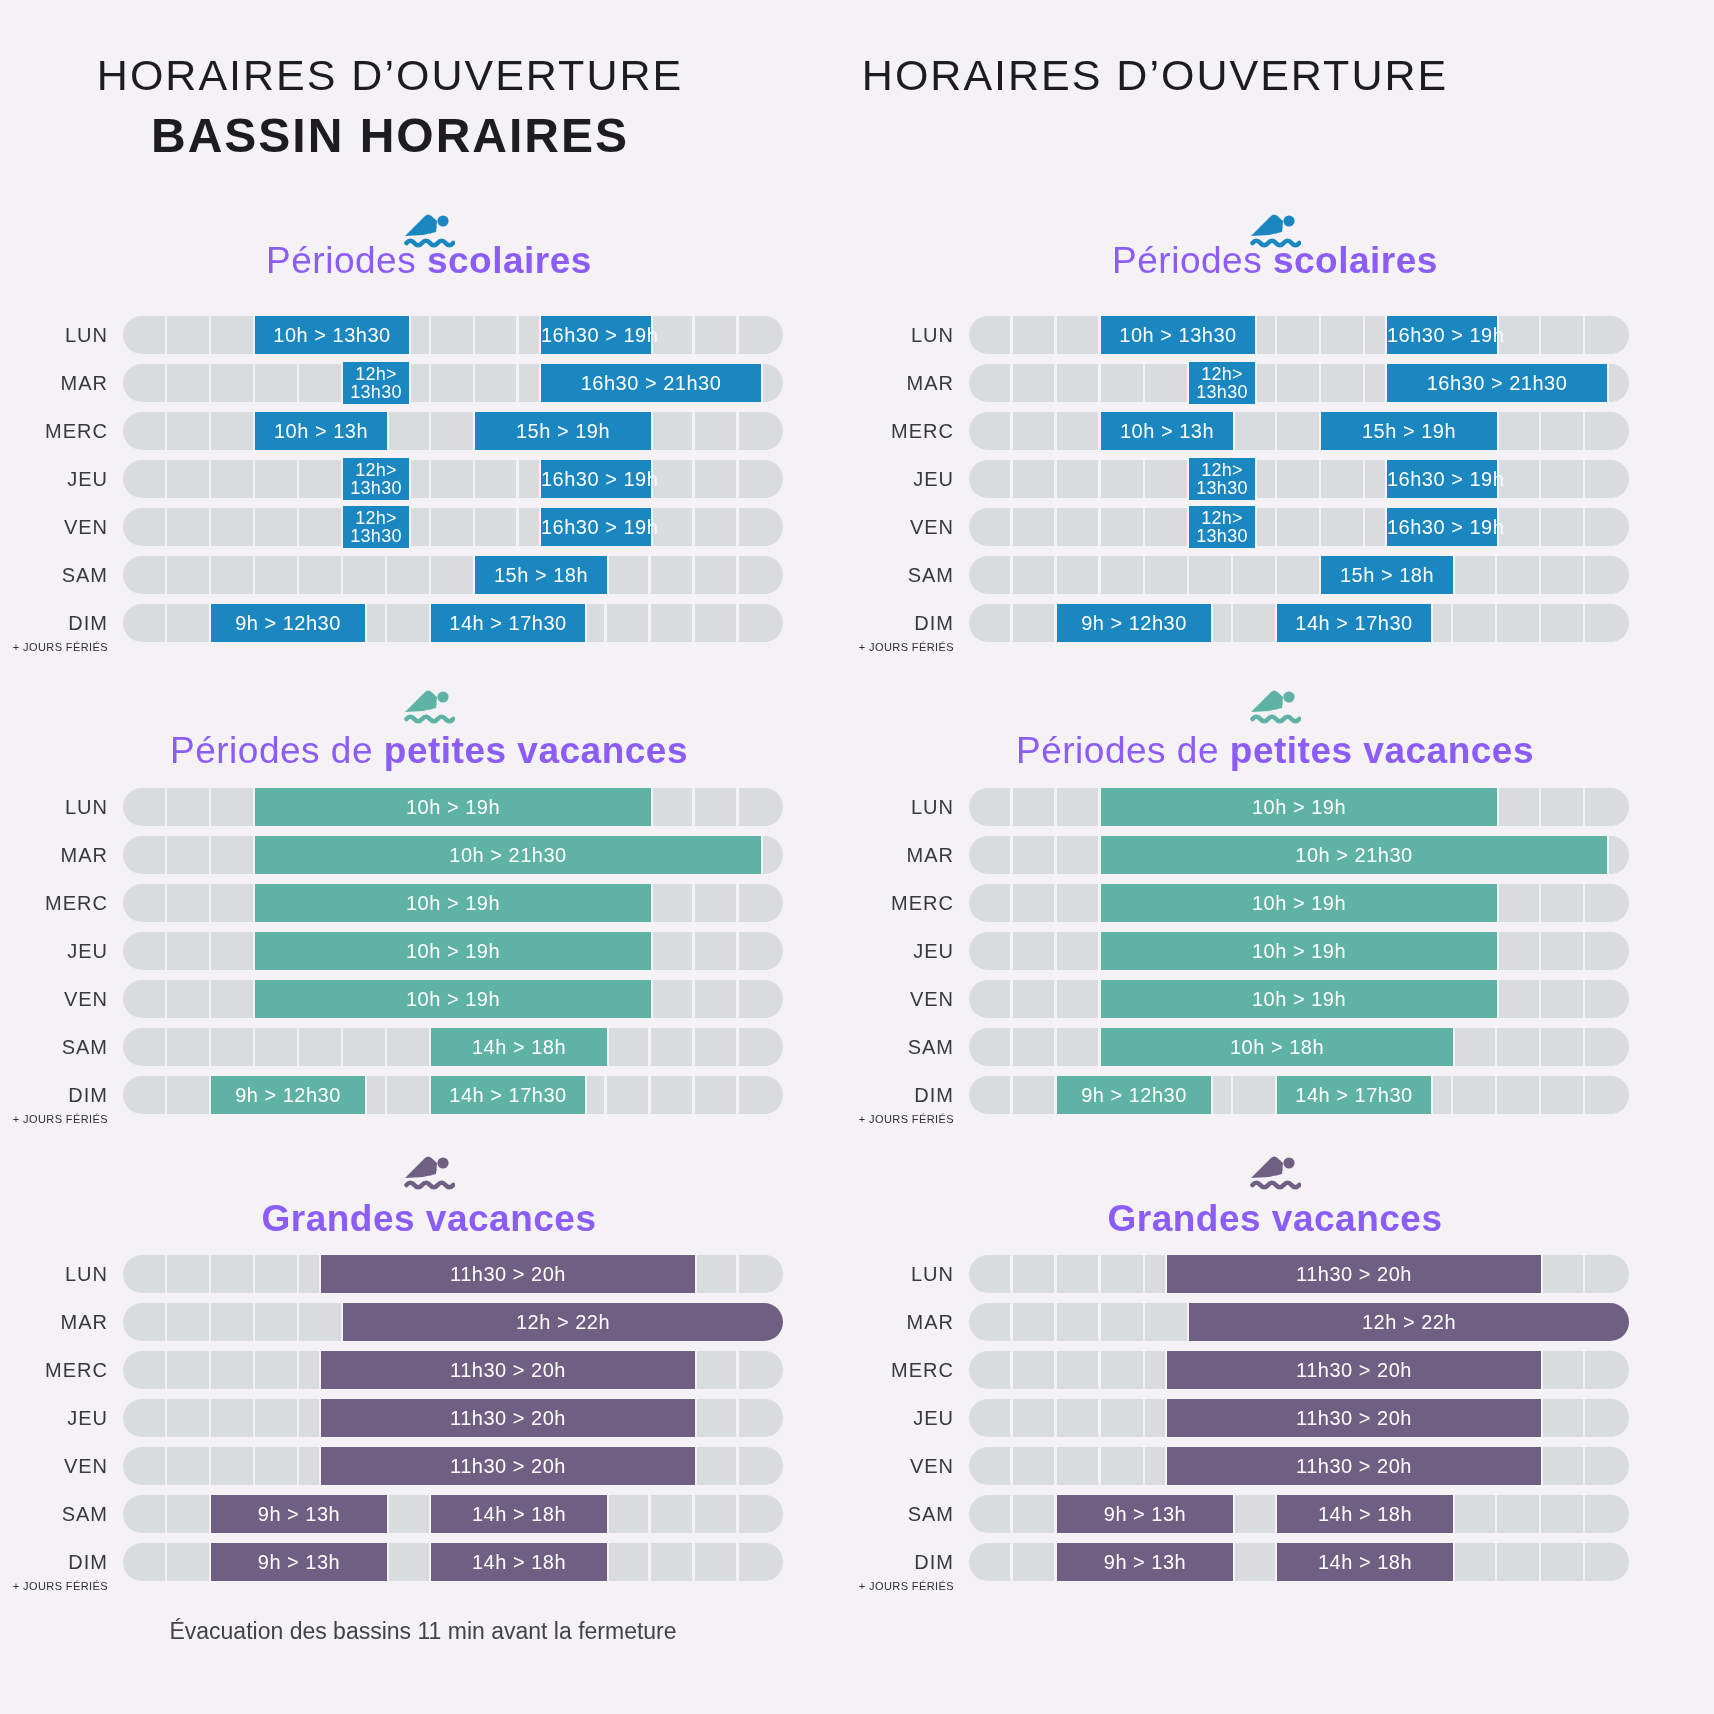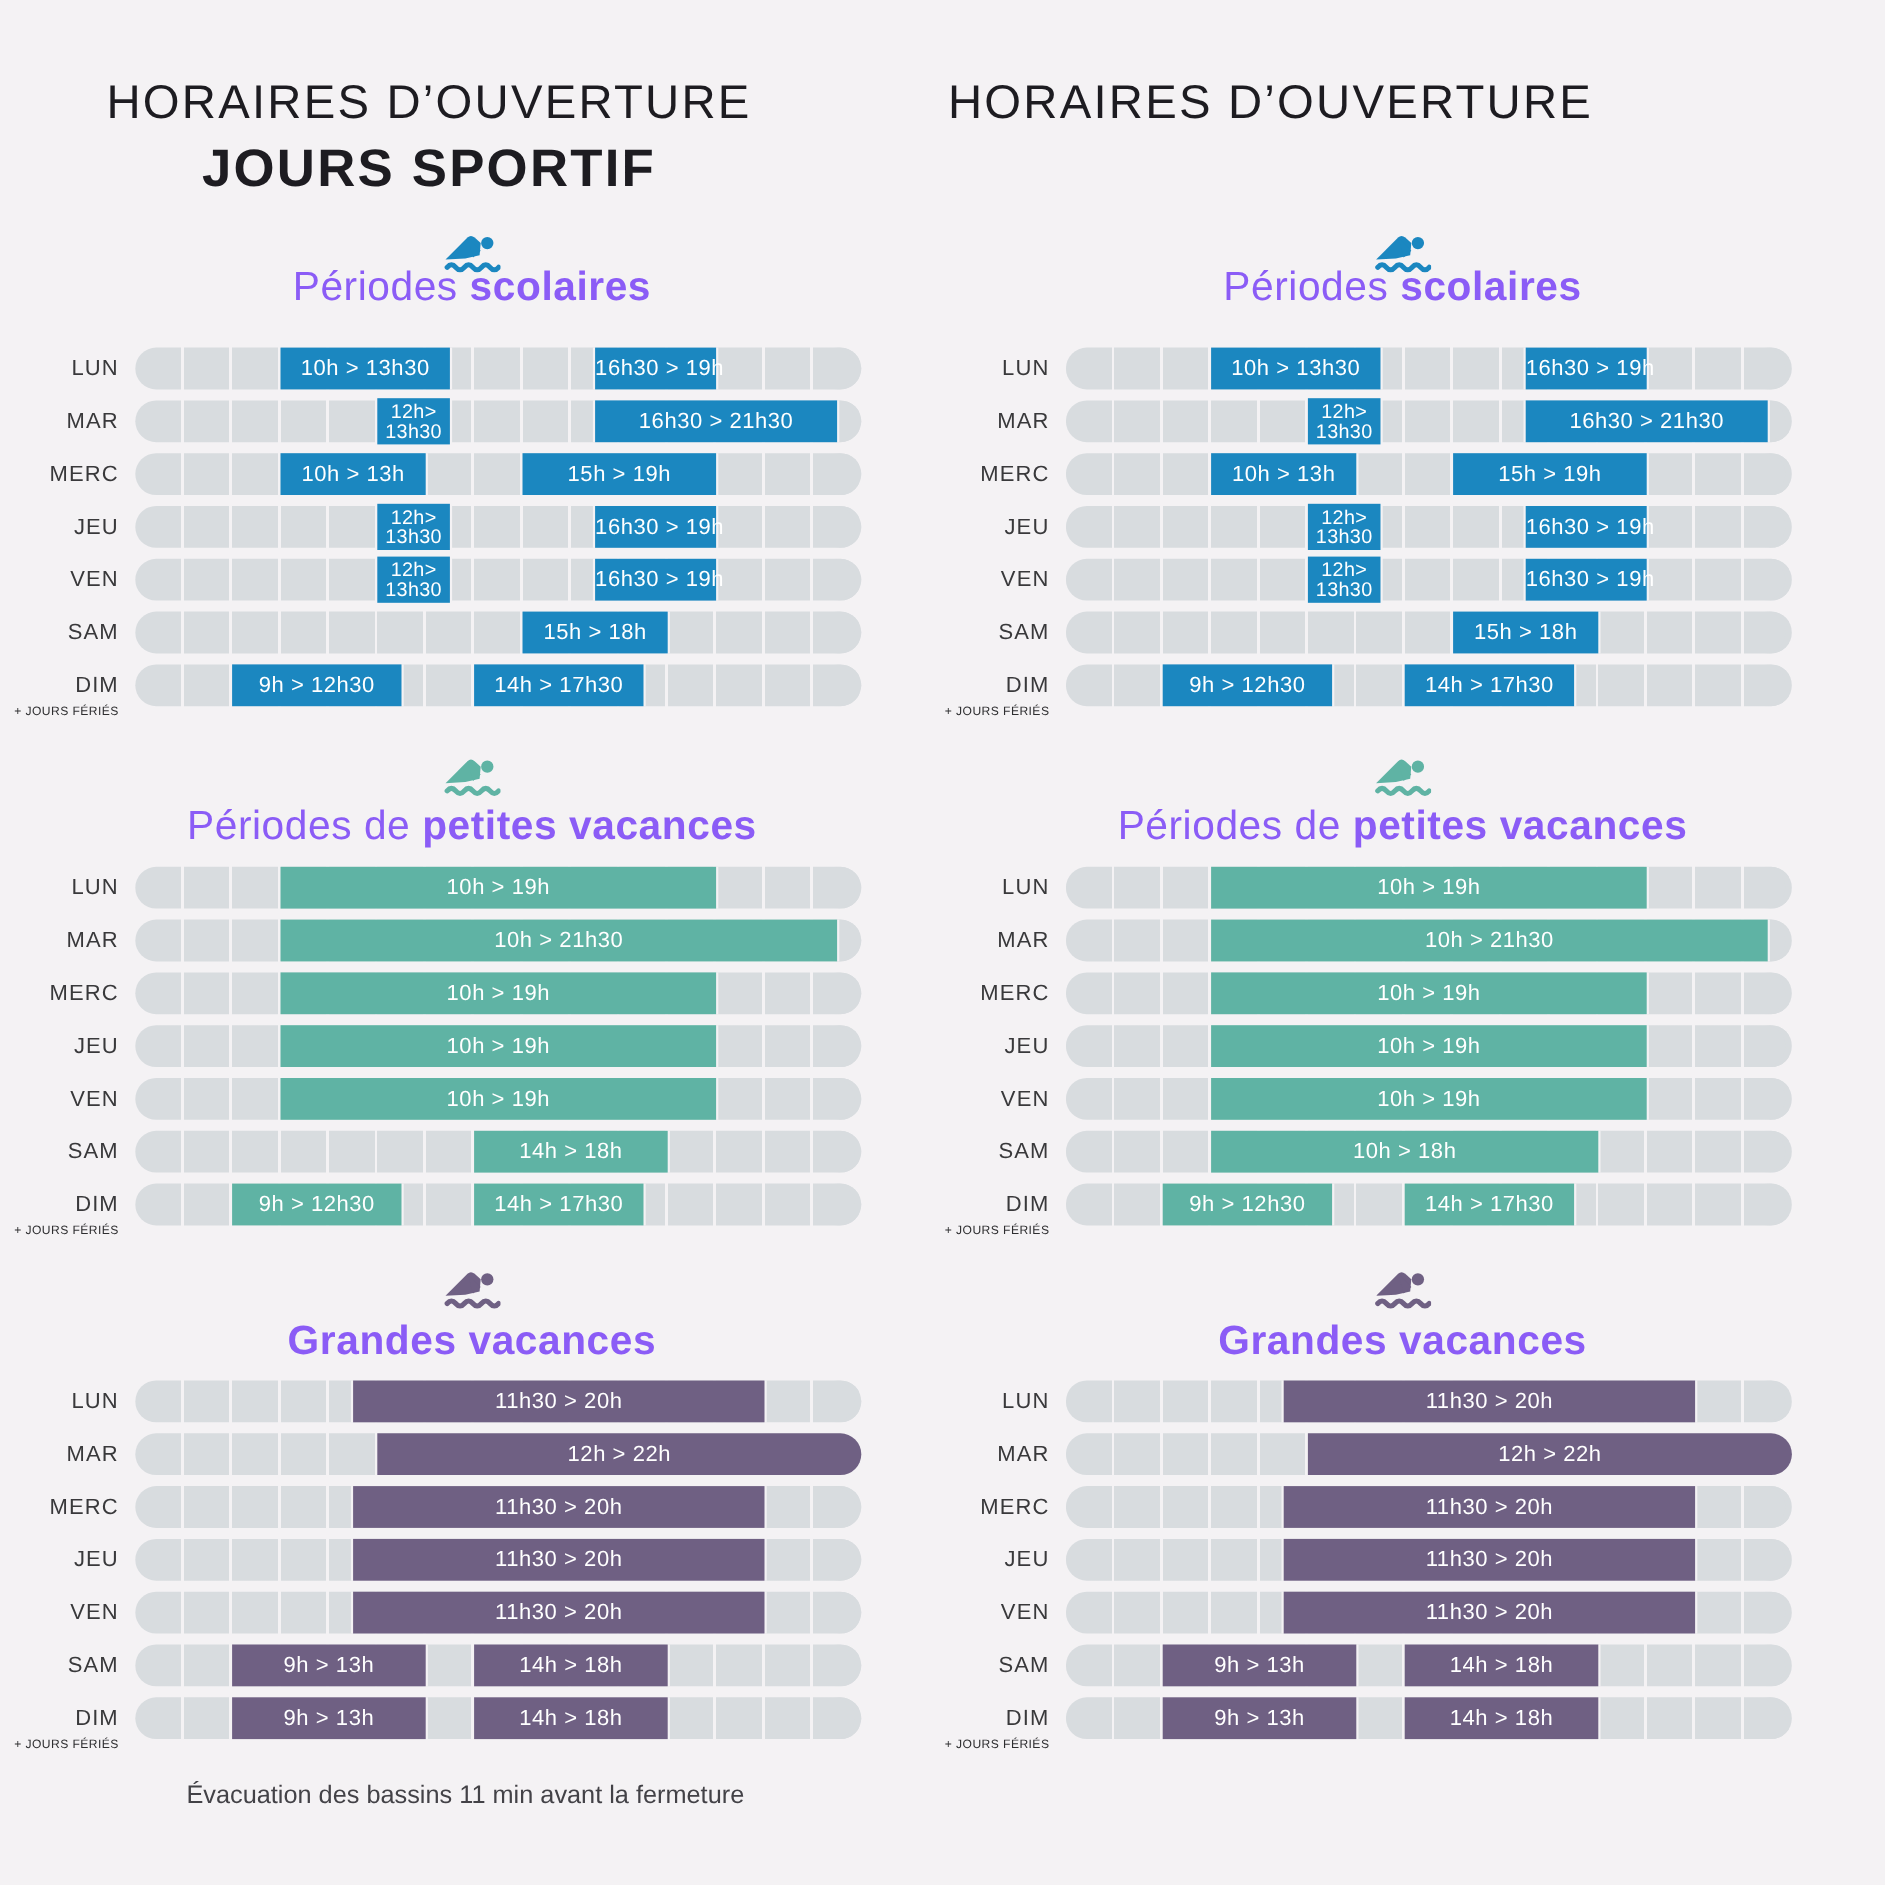--- a/index.html
+++ b/index.html
@@ -1,18 +1,18 @@
 <!DOCTYPE html>
 <html><head>
 <meta charset="utf-8">
 <style>
   html,body{margin:0;padding:0;background:#f4f2f4;}
   .canvas{position:relative;width:1714px;height:1714px;background:#f4f2f4;
           font-family:"Liberation Sans",sans-serif;overflow:hidden;}
-  .title{position:absolute;top:69px;width:700px;text-align:center;color:#1d1c21;}
+  .title{position:absolute;top:51px;width:700px;text-align:center;color:#1d1c21;}
   .title .l1{font-size:43px;font-weight:500;letter-spacing:2px;white-space:nowrap;}
   .title .l2{font-size:48px;font-weight:800;letter-spacing:2px;margin-top:8px;white-space:nowrap;}
   .sec-header{position:absolute;width:680px;text-align:center;font-size:37px;
               color:#8b5cf6;letter-spacing:.5px;white-space:nowrap;}
   .sec-header .b{font-weight:700;}
   .icon-wrap{position:absolute;width:52px;height:44px;}
   .row{position:absolute;width:660px;height:38px;border-radius:19px;
        background:repeating-linear-gradient(90deg,#d8dcdf 0px,#d8dcdf 41.5px,#f4f2f4 41.5px,#f4f2f4 44px);
        box-shadow:inset -6px 0 0 #d8dcdf;}
   .day{position:absolute;right:675px;top:0;line-height:38px;font-size:20px;
@@ -28,21 +28,21 @@
   .footer{position:absolute;left:93px;top:1615px;width:660px;text-align:center;
           font-size:23px;color:#434247;line-height:32px;}
 </style>
 </head>
 <body>
 
 <div class="canvas">
 
   <div class="title" style="left:40px;">
     <div class="l1">HORAIRES D’OUVERTURE</div>
-    <div class="l2">JOURS SPORTIF</div>
+    <div class="l2">BASSIN HORAIRES</div>
   </div>
 
   <div class="title" style="left:805px;">
     <div class="l1">HORAIRES D’OUVERTURE</div>
   </div>
 
   <div id="chart-root">
       <div class="icon-wrap" style="left: 403px; top: 208px;"><svg width="52" height="44" viewBox="0 0 52 44">
           <circle cx="40" cy="13" r="5.6" fill="#1b87c0"></circle>
           <path d="M2 28 L22 8 Q25 5 28.5 8 L34 13 L33 24 L20 27 Z" fill="#1b87c0"></path>

